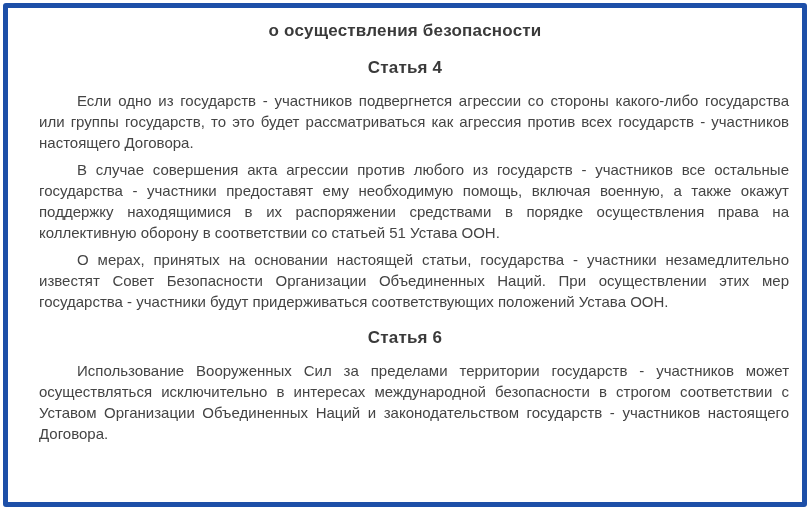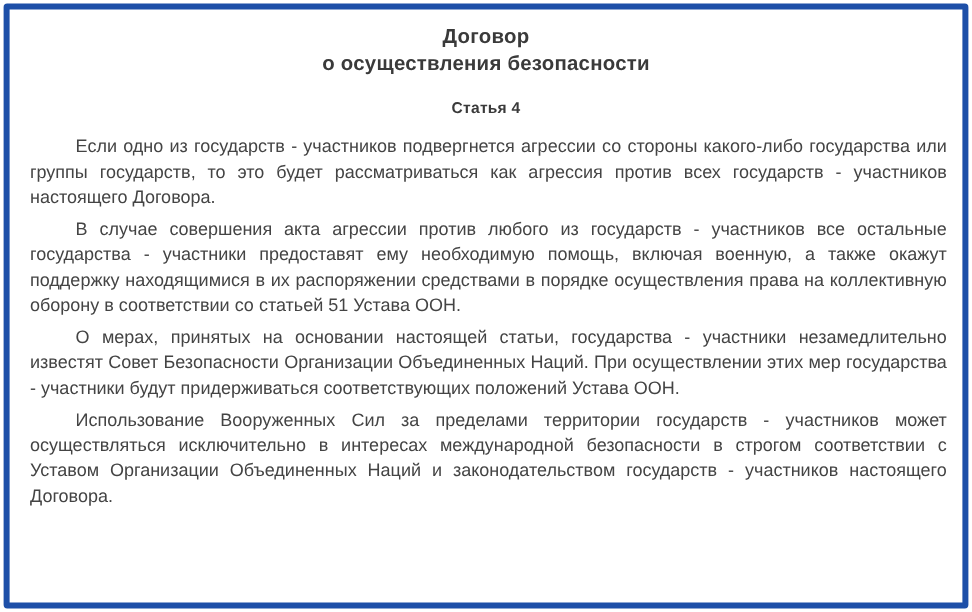--- a/index.html
+++ b/index.html
@@ -34,55 +34,55 @@
     font-weight: bold;
     font-size: 17px;
     line-height: 22px;
     color: #3a3a3a;
     margin: 0 0 0 0;
     letter-spacing: 0.2px;
   }
   .article-heading {
     text-align: center;
     font-weight: bold;
-    font-size: 13px;
+    font-size: 17px;
     line-height: 23px;
     color: #3a3a3a;
     margin: 14px 0 11px 0;
     letter-spacing: 0.2px;
   }
   .para {
     text-align: justify;
     text-indent: 38px;
     font-size: 15px;
     line-height: 21px;
     color: #444444;
-    margin: 0 0 6px 4px;
+    margin: 0 0 6px 18px;
   }
   .para:last-child {
     margin-bottom: 0;
   }
 </style>
 </head>
 <body>
 
 <div class="frame">
   <div class="content">
 
     <div class="doc-title">
-      <div>Договор</div>
       <div>о осуществления безопасности</div>
     </div>
 
     <div class="article-heading">Статья 4</div>
 
     <p class="para">Если одно из государств - участников подвергнется агрессии со стороны какого-либо государства или группы государств, то это будет рассматриваться как агрессия против всех государств - участников настоящего Договора.</p>
 
     <p class="para">В случае совершения акта агрессии против любого из государств - участников все остальные государства - участники предоставят ему необходимую помощь, включая военную, а также окажут поддержку находящимися в их распоряжении средствами в порядке осуществления права на коллективную оборону в соответствии со статьей 51 Устава ООН.</p>
 
     <p class="para">О мерах, принятых на основании настоящей статьи, государства - участники незамедлительно известят Совет Безопасности Организации Объединенных Наций. При осуществлении этих мер государства - участники будут придерживаться соответствующих положений Устава ООН.</p>
 
+    <div class="article-heading">Статья 6</div>
 
 
     <p class="para">Использование Вооруженных Сил за пределами территории государств - участников может осуществляться исключительно в интересах международной безопасности в строгом соответствии с Уставом Организации Объединенных Наций и законодательством государств - участников настоящего Договора.</p>
 
   </div>
 </div>
 
 </body></html>

